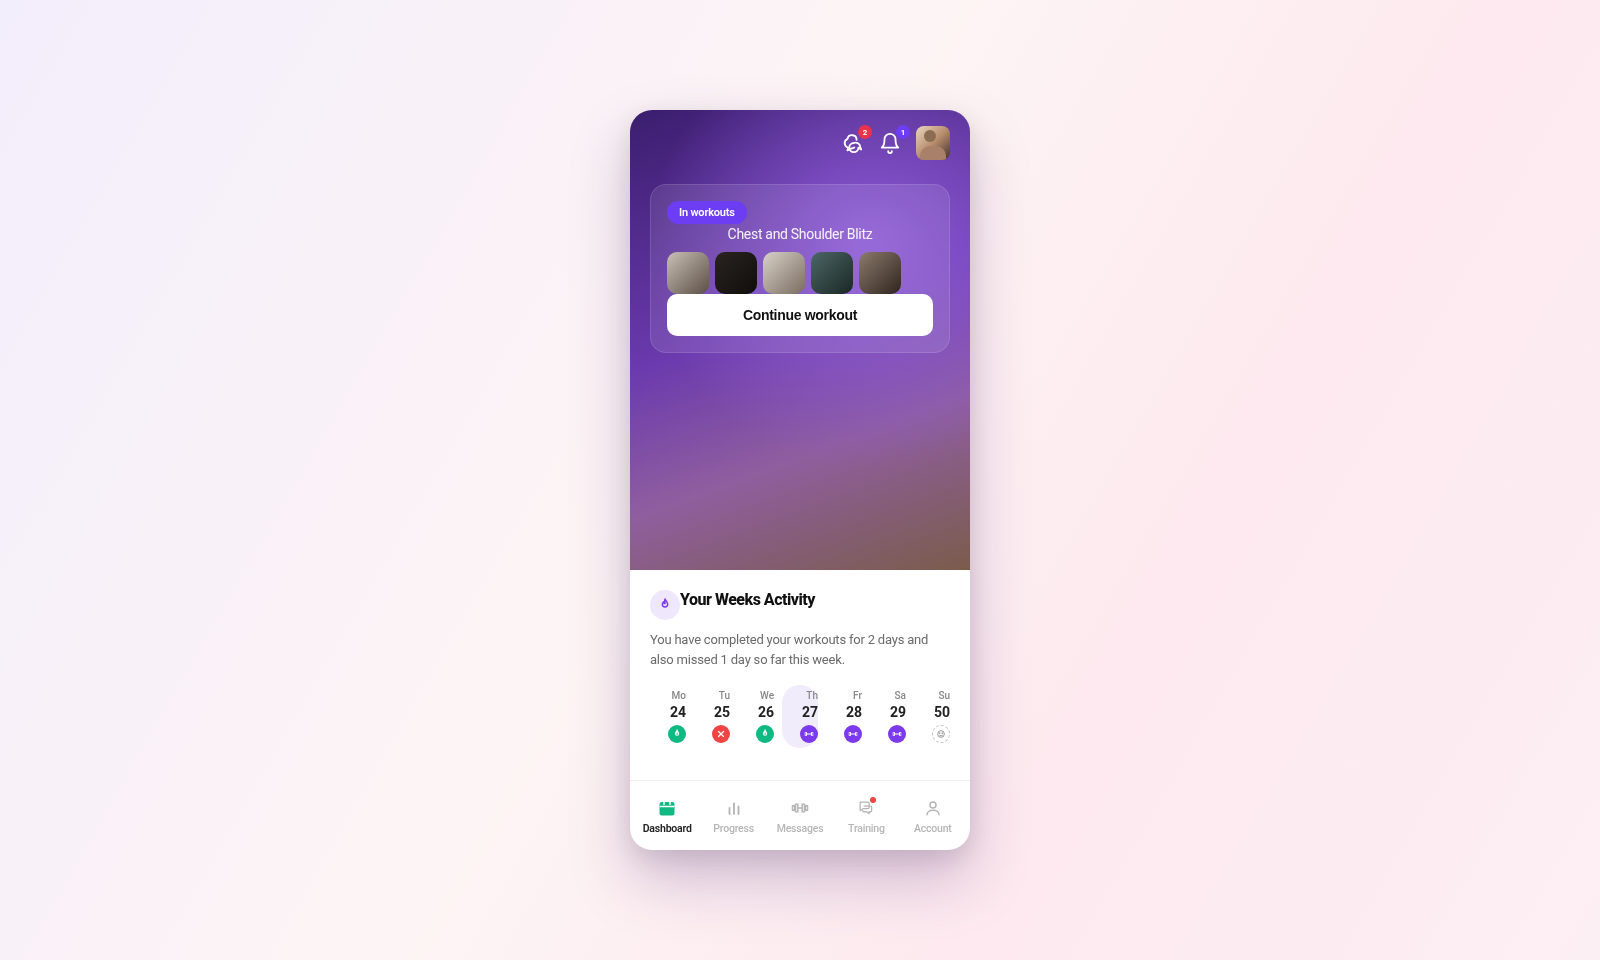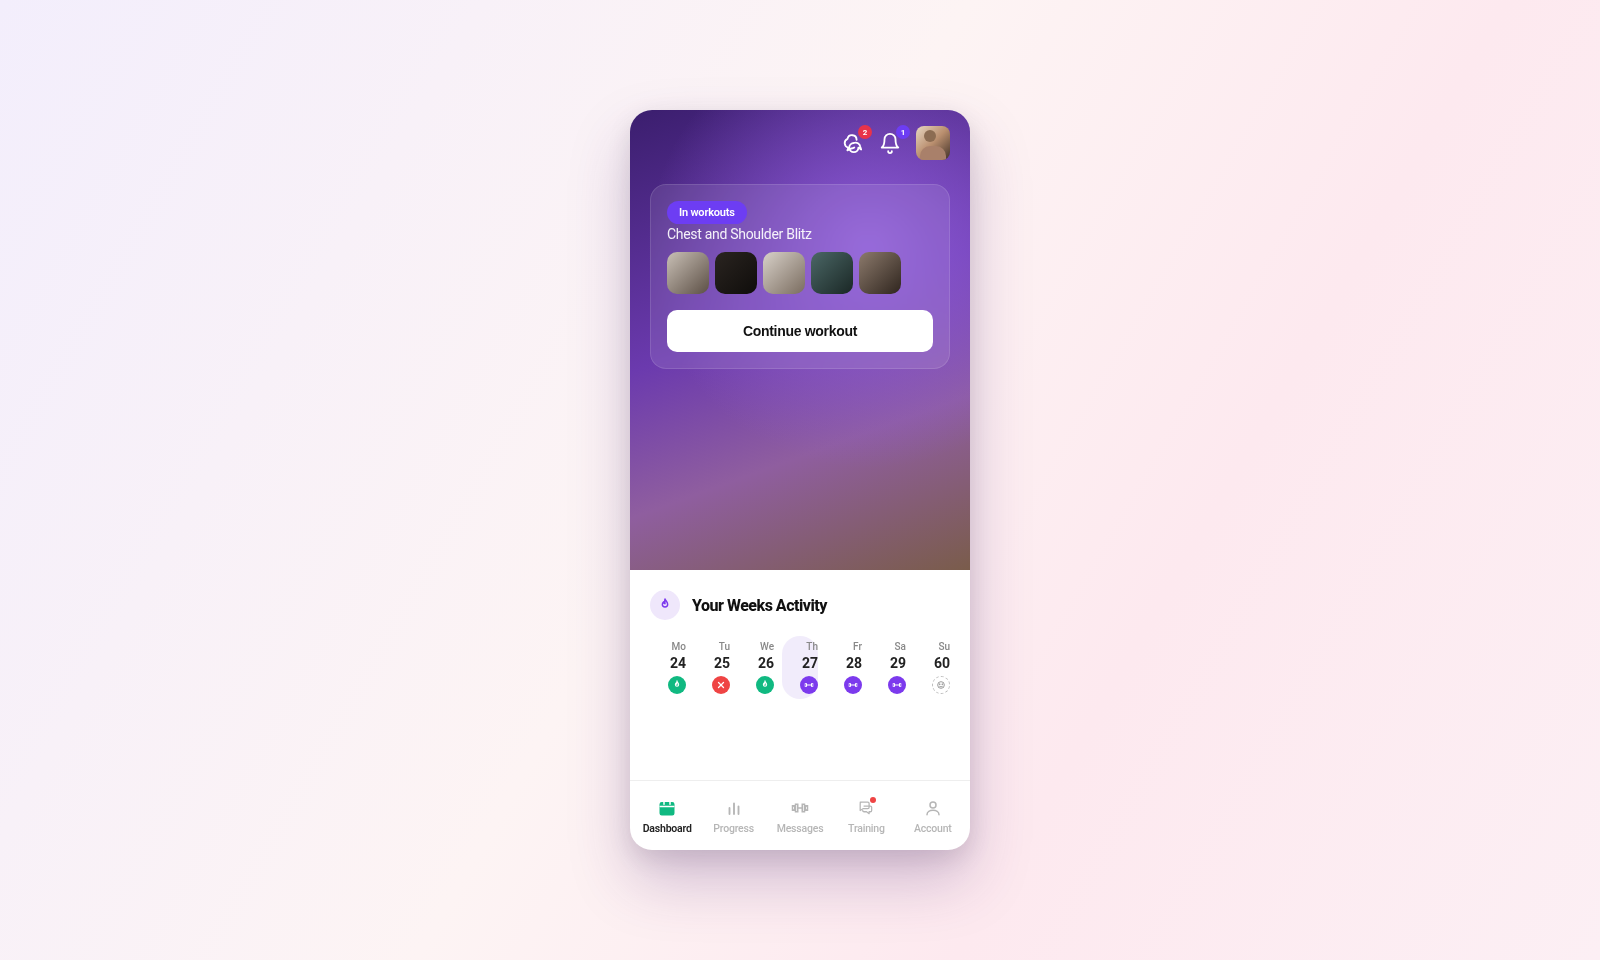--- a/index.html
+++ b/index.html
@@ -97,50 +97,49 @@
     display: inline-block;
     background: #6d3df3;
     color: #fff;
     font-size: 11px;
     font-weight: 600;
     padding: 5px 12px;
     border-radius: 999px;
     letter-spacing: -0.2px;
   }
   .duration { font-size: 26px; font-weight: 800; margin-top: 10px; letter-spacing: -0.8px; }
-  .workout-name { font-size: 14px; color: rgba(255,255,255,0.92); letter-spacing: -0.3px; margin-top: 2px;}
+  .workout-name { font-size: 14px; color: rgba(255,255,255,0.92); letter-spacing: -0.3px; margin-top: 2px; text-align: center;}
   .thumbs { display: flex; gap: 6px; margin-top: 10px; }
   .thumb {
     width: 42px; height: 42px; border-radius: 10px;
     flex-shrink: 0;
   }
   .thumb.t1{background: linear-gradient(135deg,#c9c0b6,#5c4f45);}
   .thumb.t2{background: linear-gradient(135deg,#2a2420,#0f0d0b);}
   .thumb.t3{background: linear-gradient(135deg,#d8d1c9,#7a6c5f);}
   .thumb.t4{background: linear-gradient(135deg,#4b6766,#1a2725);}
   .thumb.t5{background: linear-gradient(135deg,#8c7a6c,#2f251e);}
   .cta {
-    margin-top: 16px;
     width: 100%;
     background: #fff;
     color: #111;
     border: none;
     border-radius: 10px;
     font-size: 14px;
     font-weight: 700;
     padding: 13px 0;
     cursor: pointer;
     letter-spacing: -0.3px;
   }
   .section {
     padding: 20px 20px 18px 20px;
     flex: 1;
     overflow: hidden;
   }
-  .section-head { display: flex; align-items: center; gap: 12px; }
+  .section-head { display: flex; align-items: flex-start; }
   .flame-circle {
     width: 30px; height: 30px; border-radius: 50%;
     background: #efe7fb;
     display: flex; align-items: center; justify-content: center;
   }
   .section-title { font-size: 16px; font-weight: 800; letter-spacing: -0.5px; color:#111;}
   .section-desc { font-size: 13px; color: #6b6b6b; margin-top: 10px; line-height: 1.5; letter-spacing: -0.2px;}
   .week {
     display: flex;
     justify-content: space-between;
@@ -233,20 +232,21 @@
 
   <div class="section">
     <div class="section-head">
       <div class="flame-circle">
         <svg width="16" height="16" viewBox="0 0 24 24" fill="none" stroke="#7c3aed" stroke-width="2.2" stroke-linecap="round" stroke-linejoin="round">
           <path d="M12 3c1 3 4 4 4 8a4 4 0 0 1-8 0c0-2 1-3 2-4-0.5 2 .5 3 2 3 0-3-1-4 0-7z"></path>
         </svg>
       </div>
       <div class="section-title">Your Weeks Activity</div>
     </div>
+    <div class="section-desc">You have completed your workouts for 2 days and also missed 1 day so far this week.</div>
 
     <div class="week" id="week-row">
         <div class="day">
           <span class="short">Mo</span>
           <span class="num">24</span>
           <div class="dot green">
             <svg width="10" height="10" viewBox="0 0 24 24" fill="none" stroke="#fff" stroke-width="2.5">
               <path d="M12 3c1 3 4 4 4 8a4 4 0 0 1-8 0c0-2 1-3 2-4-0.5 2 .5 3 2 3 0-3-1-4 0-7z"></path>
             </svg>
           </div>
@@ -298,21 +298,21 @@
           <div class="dot purple">
             <svg width="10" height="10" viewBox="0 0 24 24" fill="none" stroke="#fff" stroke-width="2.5" stroke-linecap="round">
               <rect x="3" y="9" width="3" height="6"></rect>
               <rect x="18" y="9" width="3" height="6"></rect>
               <line x1="6" y1="12" x2="18" y2="12"></line>
             </svg>
           </div>
         </div>
         <div class="day">
           <span class="short">Su</span>
-          <span class="num">60</span>
+          <span class="num">50</span>
           <div class="dot rest">
             <svg width="10" height="10" viewBox="0 0 24 24" fill="none" stroke="#888" stroke-width="2">
               <circle cx="12" cy="12" r="8"></circle>
               <circle cx="9" cy="10" r="1" fill="#888"></circle>
               <circle cx="15" cy="10" r="1" fill="#888"></circle>
               <path d="M8 15c1.5 1.5 6.5 1.5 8 0"></path>
             </svg>
           </div>
         </div>
       </div>

